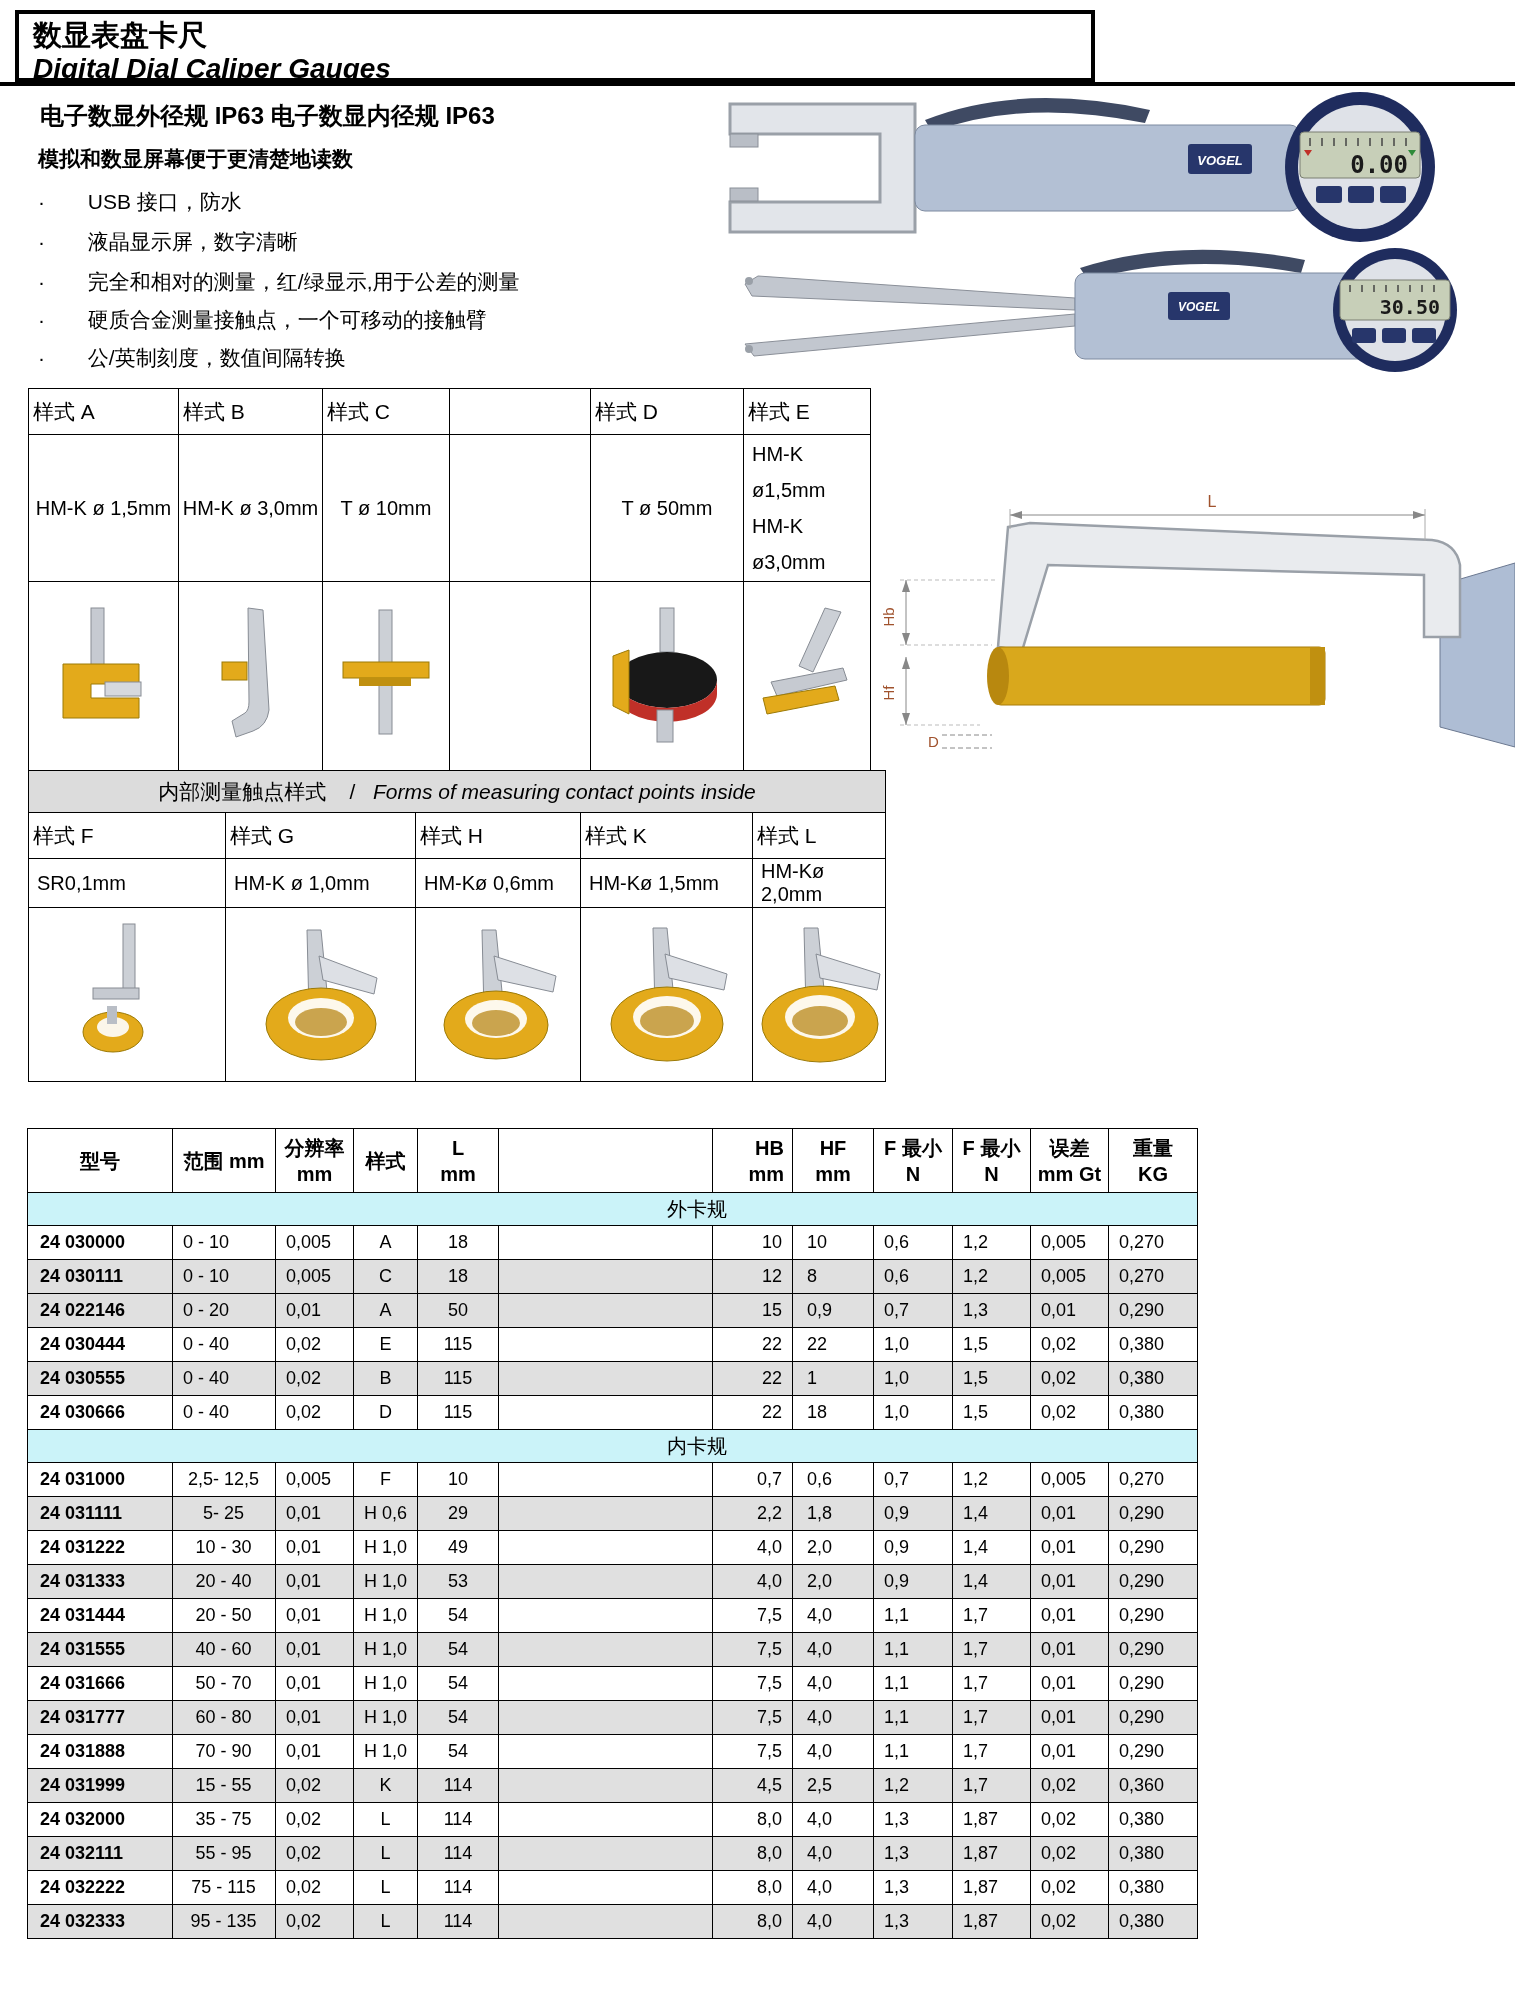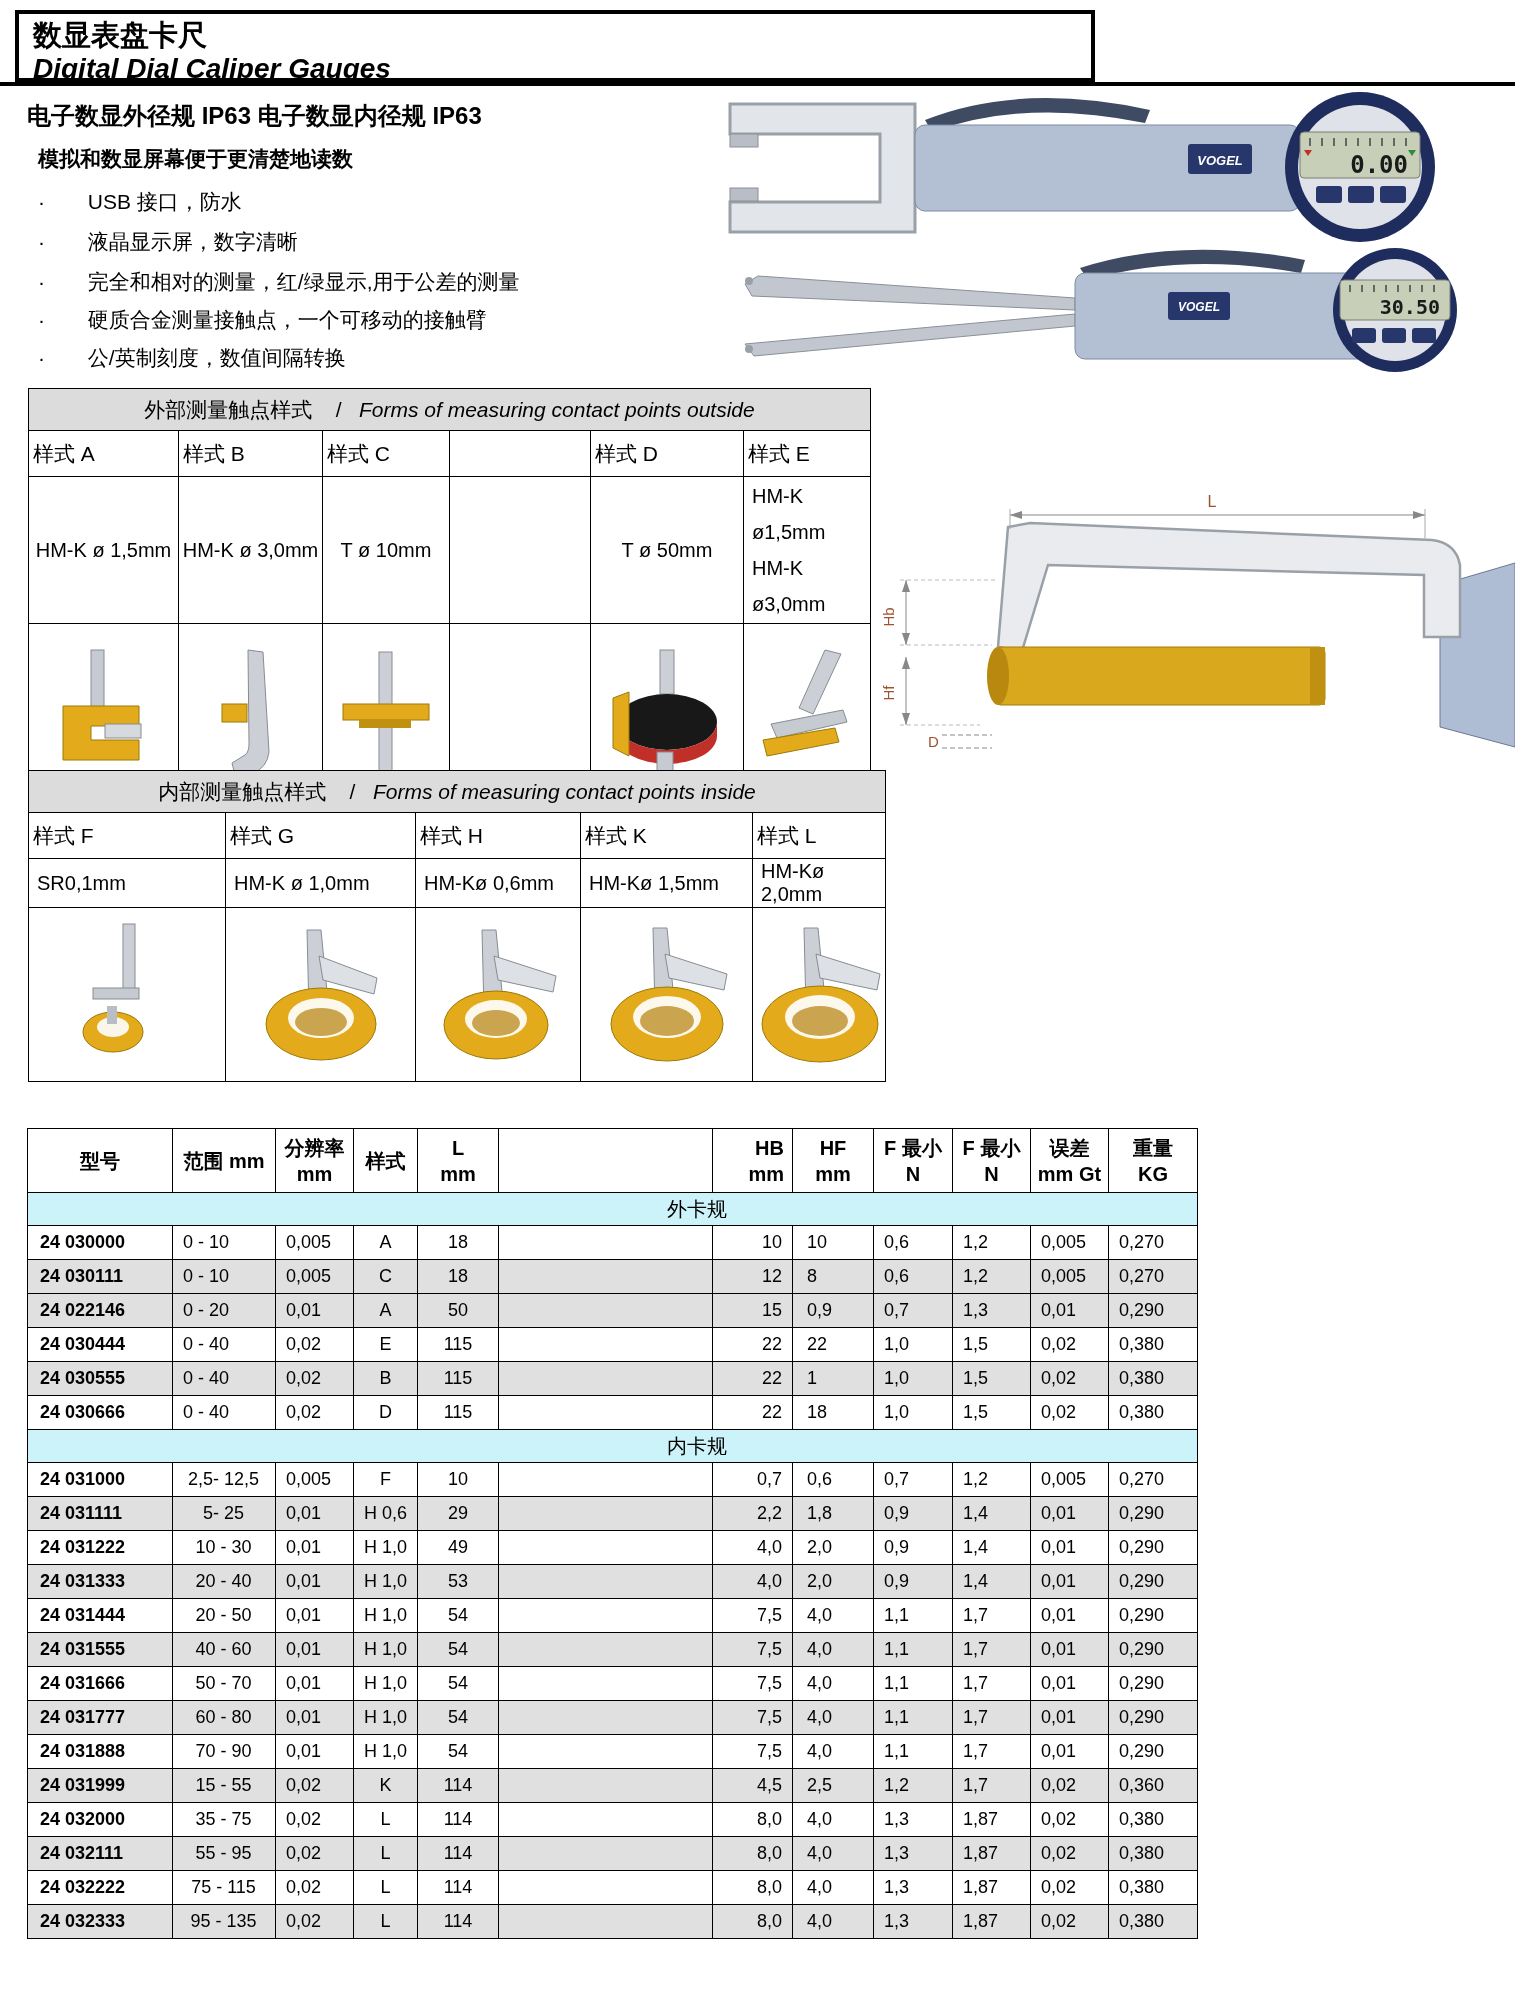--- a/index.html
+++ b/index.html
@@ -7,21 +7,21 @@
         font-family:"Liberation Sans",sans-serif;color:#000;}
   .abs{position:absolute;}
 
   
   .title-box{left:15px;top:10px;width:1080px;height:72px;border:4px solid #000;
              padding:4px 0 0 14px;box-sizing:border-box;background:#fff;}
   .title-zh{font-size:29px;font-weight:bold;line-height:34px;}
   .title-en{font-size:28px;font-weight:bold;font-style:italic;line-height:34px;}
   .full-rule{left:0;top:82px;width:1515px;height:4px;background:#000;}
 
-  .subtitle{left:27px;top:100px;font-size:24px;font-weight:bold;}
+  .subtitle{left:40px;top:100px;font-size:24px;font-weight:bold;}
   .intro{left:38px;top:145px;font-size:21px;font-weight:bold;}
   .bullet-row{left:38px;width:700px;font-size:21px;}
   .bullet-dot{display:inline-block;width:44px;}
   .bullet-text{display:inline-block;}
 
   
   table{border-collapse:collapse;table-layout:fixed;}
   .stable{background:#fff;}
   .stable td{border:1px solid #000;vertical-align:middle;box-sizing:border-box;}
   .stable .band-cell{background:#dcdcdc;text-align:center;font-size:21px;height:42px;}
@@ -157,27 +157,20 @@
     <table class="stable" style="width:842px;">
       <colgroup>
           <col style="width:150px">
           <col style="width:144px">
           <col style="width:127px">
           <col style="width:141px">
           <col style="width:153px">
           <col style="width:127px">
         </colgroup>
       <tbody>
-          <tr>
-        <td class="band-cell" colspan="6">
-          <span>外部测量触点样式</span>&nbsp;&nbsp;&nbsp;
-          <span>/</span>&nbsp;&nbsp;
-          <span class="band-en">Forms of measuring contact points outside</span>
-        </td>
-      </tr>
       <tr>
         <td class="lbl">样式 A</td>
         <td class="lbl">样式 B</td>
         <td class="lbl">样式 C</td>
         <td class="lbl"></td>
         <td class="lbl">样式 D</td>
         <td class="lbl">样式 E</td>
       </tr>
       <tr>
         <td class="val">HM-K ø 1,5mm</td>

